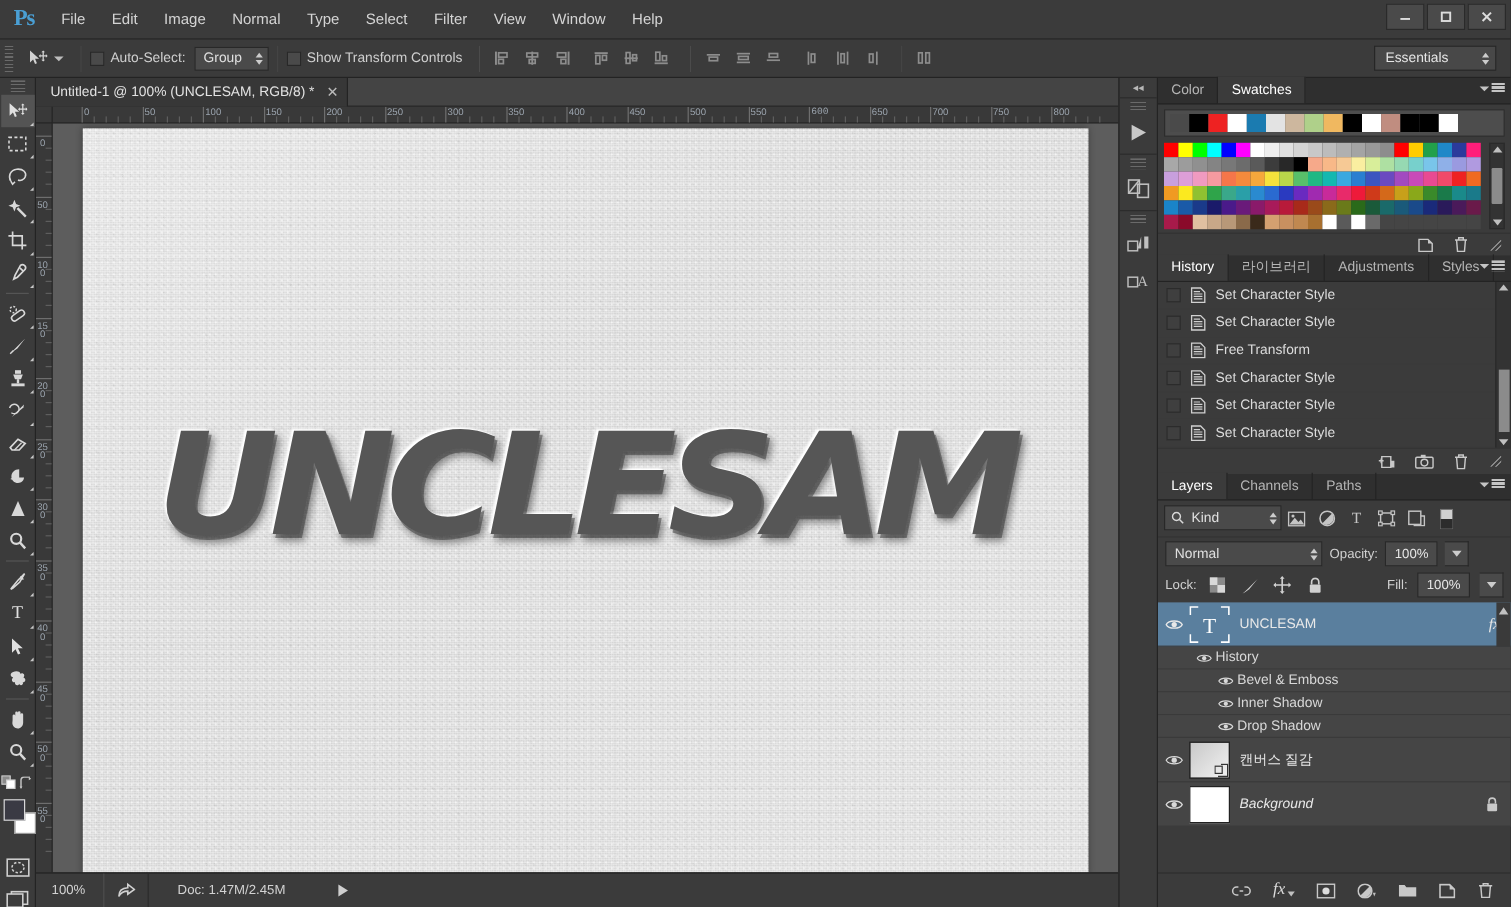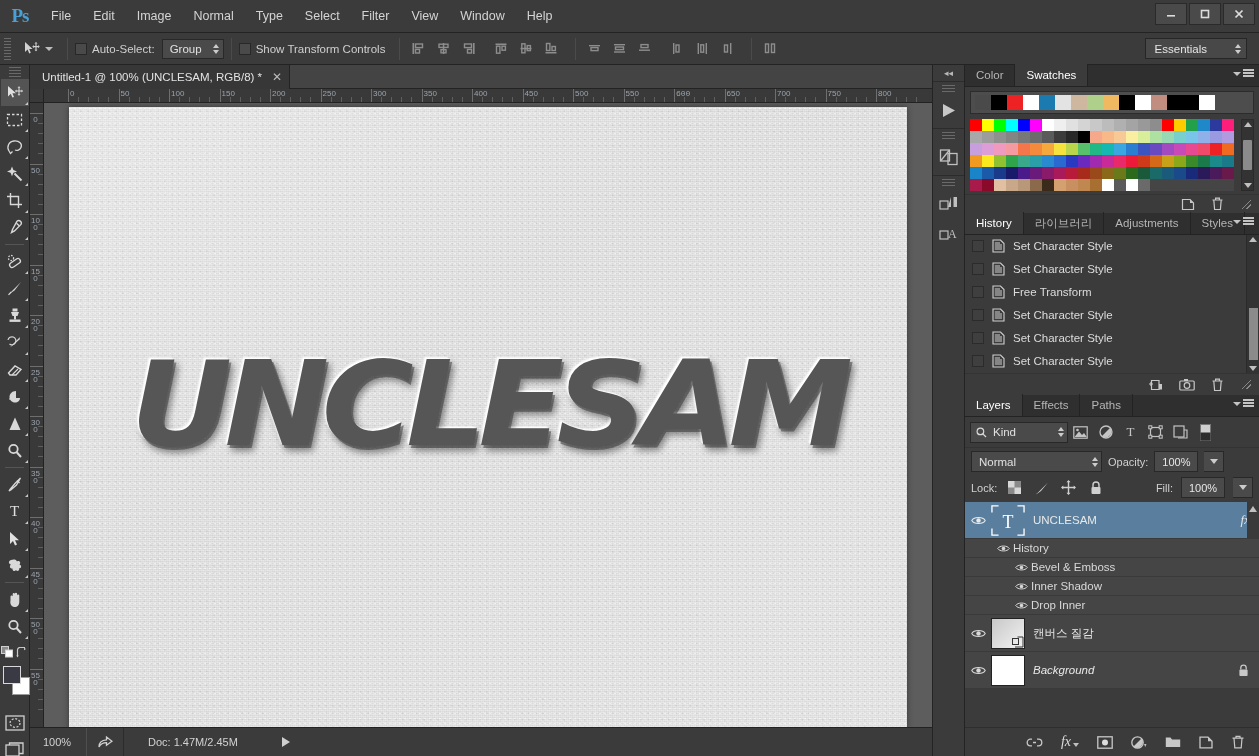--- a/index.html
+++ b/index.html
@@ -231,21 +231,21 @@
     border-bottom:1px solid #3b3b3b; color:#dcdcdc; font-size:11.5px; cursor:pointer;
   }
   .hist-row.selected{ background:#5a7f9e; color:#fff; }
   .hist-chk{ width:12px;height:12px;background:#3f3f3f;border:1px solid #2b2b2b;}
   .hist-scroll{ width:13px; background:#333; border-left:1px solid #2a2a2a;
     display:flex; flex-direction:column; align-items:center; justify-content:space-between; }
   .hist-thumb{ width:9px; height:52px; background:#8b8b8b; margin-top:60px;}
 
   
   .lay-filter{
-    display:flex; align-items:center; gap:0; padding:4px 5px; background:#3b3b3b;
+    display:flex; align-items:flex-start; gap:0; padding:4px 5px; background:#3b3b3b;
     border-bottom:1px solid #333;
   }
   .kind-box{
     height:21px; background:#4a4a4a; border:1px solid #282828;
     display:flex; align-items:center; padding:0 3px 0 5px; gap:6px; width:98px;
     color:#e0e0e0; font-size:11.5px; cursor:pointer;
   }
   .filt-ic{ width:25px;height:22px;display:flex;align-items:center;justify-content:center;cursor:pointer;}
   .lay-row2{
     display:flex; align-items:center; padding:3px 6px; gap:6px; background:#3b3b3b;
@@ -1172,21 +1172,21 @@
       <span class="pf-ic">
         <svg width="13" height="14" viewBox="0 0 13 14">
             <path d="M1.5 3 L11.5 3 M2.8 3 L3.6 12.5 L9.4 12.5 L10.2 3 M4.6 3 L4.6 1.2 L8.4 1.2 L8.4 3" fill="none" stroke="#c8c8c8" stroke-width="1.2"></path>
           </svg>
       </span>
       <span class="resize-grip"></span>
     </div>
 
     <div class="panel-tabs">
       <div class="ptab active">Layers</div>
-      <div class="ptab">Effects</div>
+      <div class="ptab">Channels</div>
       <div class="ptab">Paths</div>
       <div class="ptab-menu">
           <span class="tri-s"></span>
           <span class="lines"></span>
         </div>
     </div>
 
     <div class="lay-filter">
       <div class="kind-box">
         <svg width="11" height="11" viewBox="0 0 11 11">
@@ -1337,21 +1337,21 @@
         </span>
         <span>Inner Shadow</span>
       </div>
       <div class="fx-row" style="padding-left:46px">
         <span class="fx-eye">
           <svg width="13" height="9" viewBox="0 0 13 9">
               <path d="M0.7 4.5 C2.6 1.2 10.4 1.2 12.3 4.5 C10.4 7.8 2.6 7.8 0.7 4.5 Z" fill="none" stroke="#d8d8d8" stroke-width="1"></path>
               <circle cx="6.5" cy="4.5" r="1.8" fill="#d8d8d8"></circle>
             </svg>
         </span>
-        <span>Drop Inner</span>
+        <span>Drop Shadow</span>
       </div>
 
       <div class="lay-item">
         <span class="lay-eye">
           <svg width="15" height="11" viewBox="0 0 15 11">
               <path d="M0.8 5.5 C3 1.5 12 1.5 14.2 5.5 C12 9.5 3 9.5 0.8 5.5 Z" fill="none" stroke="#d8d8d8" stroke-width="1.1"></path>
               <circle cx="7.5" cy="5.5" r="2.2" fill="#d8d8d8"></circle>
             </svg>
         </span>
         <span class="lay-thumb" style="background:linear-gradient(135deg,#c8c8c8,#f2f2f2);position:relative">

